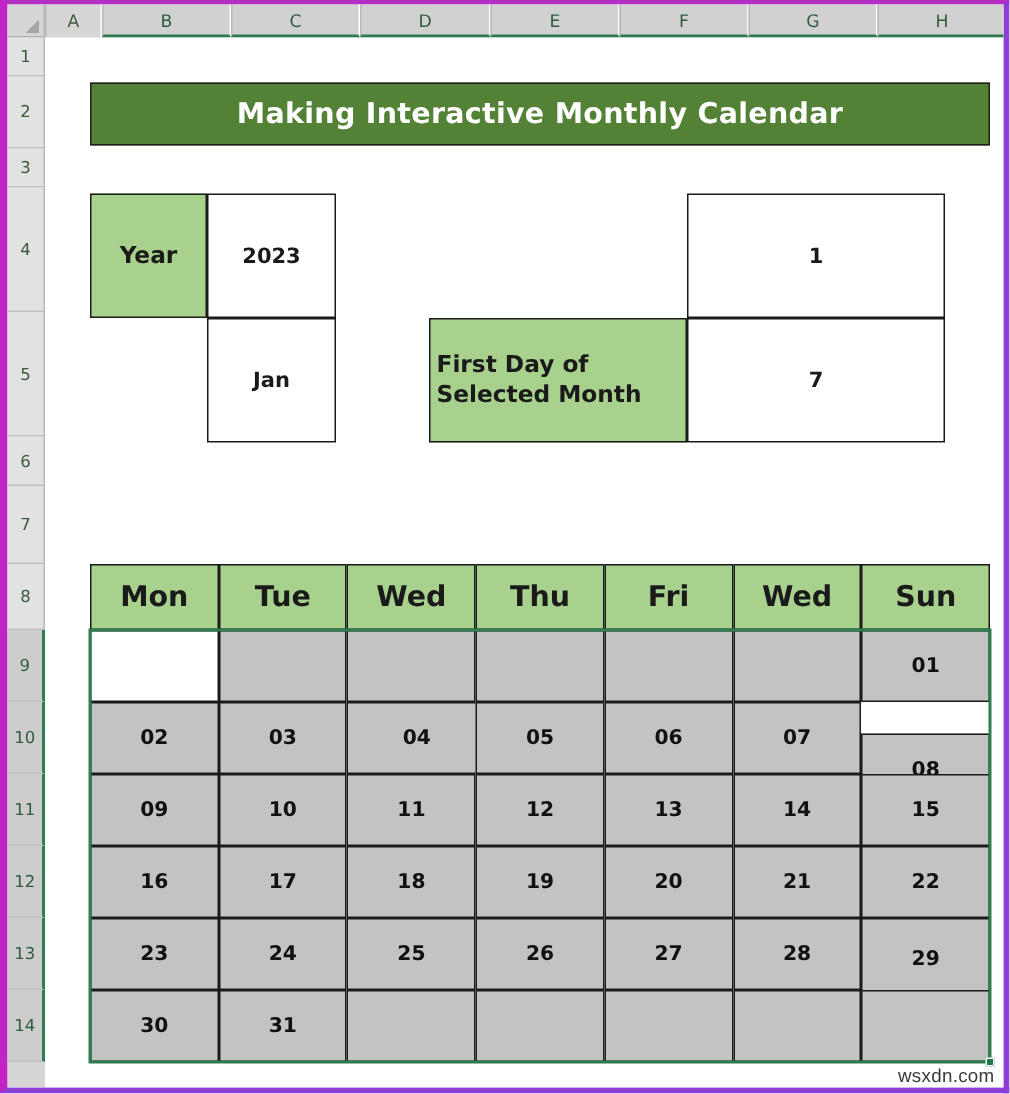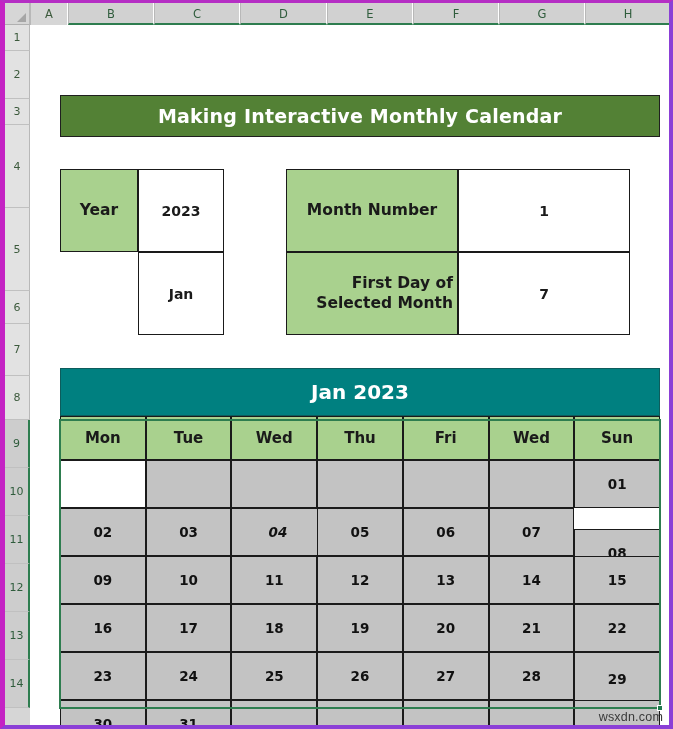--- a/index.html
+++ b/index.html
@@ -107,22 +107,21 @@
     background: #ffffff;
     overflow: hidden;
   }
   
   .box {
     position: absolute;
     box-sizing: border-box;
     display: flex;
     align-items: center;
     justify-content: center;
-    text-align: right;
-    margin-top: 40px;
+    text-align: left;
   }
   
   .title-banner {
     background: #538135;
     color: #ffffff;
     border: 1px solid #1f1f1f;
     font-size: 19px;
     font-weight: bold;
     letter-spacing: 0.2px;
   }
@@ -148,21 +147,21 @@
     background: #008080;
     color: #ffffff;
     border: 1px solid #0d5c5c;
     font-size: 20px;
     font-weight: bold;
   }
   .dow-cell {
     background: #a9d18e;
     color: #1a1a1a;
     border: 1px solid #1a1a1a;
-    font-size: 15px;
+    font-size: 19px;
     font-weight: bold;
   }
   .day-cell {
     background: #c3c3c3;
     color: #111111;
     border: 1px solid #1a1a1a;
     font-size: 13.5px;
     font-weight: bold;
   }
   .day-cell.blank-active {
@@ -240,57 +239,51 @@
       <div class="box lbl-cell" style="left:30px; top:104px; width:78px; height:83px;">
         <span>Year</span>
       </div>
       <div class="box val-cell" style="left:108px; top:104px; width:86px; height:83px;">
         <span>2023</span>
       </div>
       <div class="box val-cell" style="left:108px; top:187px; width:86px; height:83px;">
         <span>Jan</span>
       </div>
 
-      <div class="box lbl-cell" style="left:256px; top:104px; width:172px; height:83px;">
-        <span>Month Number</span>
-      </div>
       <div class="box val-cell" style="left:428px; top:104px; width:172px; height:83px;">
         <span>1</span>
       </div>
       <div class="box lbl-cell" style="left:256px; top:187px; width:172px; height:83px;">
         <span>First Day of Selected Month</span>
       </div>
       <div class="box val-cell" style="left:428px; top:187px; width:172px; height:83px;">
         <span>7</span>
       </div>
 
-      <div class="box cal-banner" style="left:30px; top:303px; width:600px; height:48px;">
-        <span>Jan 2023</span>
-      </div>
 
       <div id="cal-weekdays">
           <div class="box dow-cell" style="left: 30px; top: 351px; width: 85.7143px; height: 44px;">Mon</div>
           <div class="box dow-cell" style="left: 115.714px; top: 351px; width: 85.7143px; height: 44px;">Tue</div>
           <div class="box dow-cell" style="left: 201.429px; top: 351px; width: 85.7143px; height: 44px;">Wed</div>
           <div class="box dow-cell" style="left: 287.143px; top: 351px; width: 85.7143px; height: 44px;">Thu</div>
           <div class="box dow-cell" style="left: 372.857px; top: 351px; width: 85.7143px; height: 44px;">Fri</div>
           <div class="box dow-cell" style="left: 458.571px; top: 351px; width: 85.7143px; height: 44px;">Wed</div>
           <div class="box dow-cell" style="left: 544.286px; top: 351px; width: 85.7143px; height: 44px;">Sun</div>
         </div>
       <div id="cal-days">
           <div class="box day-cell blank-active" style="left: 30px; top: 395px; width: 85.7143px; height: 48px;"></div>
           <div class="box day-cell" style="left: 115.714px; top: 395px; width: 85.7143px; height: 48px;"></div>
           <div class="box day-cell" style="left: 201.429px; top: 395px; width: 85.7143px; height: 48px;"></div>
           <div class="box day-cell" style="left: 287.143px; top: 395px; width: 85.7143px; height: 48px;"></div>
           <div class="box day-cell" style="left: 372.857px; top: 395px; width: 85.7143px; height: 48px;"></div>
           <div class="box day-cell" style="left: 458.571px; top: 395px; width: 85.7143px; height: 48px;"></div>
           <div class="box day-cell" style="left: 544.286px; top: 395px; width: 85.7143px; height: 48px;">01</div>
           <div class="box day-cell" style="left: 30px; top: 443px; width: 85.7143px; height: 48px;">02</div>
           <div class="box day-cell" style="left: 115.714px; top: 443px; width: 85.7143px; height: 48px;">03</div>
-          <div class="box day-cell" style="left: 201.429px; top: 443px; width: 93px; height: 48px; font-style: italic;">04</div>
+          <div class="box day-cell" style="left: 201.429px; top: 443px; width: 93px; height: 48px;">04</div>
           <div class="box day-cell" style="left: 287.143px; top: 443px; width: 85.7143px; height: 48px;">05</div>
           <div class="box day-cell" style="left: 372.857px; top: 443px; width: 85.7143px; height: 48px;">06</div>
           <div class="box day-cell" style="left: 458.571px; top: 443px; width: 85.7143px; height: 48px;">07</div>
           <div class="box day-cell" style="left: 544.286px; top: 464px; width: 85.7143px; height: 48px;">08</div>
           <div class="box day-cell" style="left: 30px; top: 491px; width: 85.7143px; height: 48px;">09</div>
           <div class="box day-cell" style="left: 115.714px; top: 491px; width: 85.7143px; height: 48px;">10</div>
           <div class="box day-cell" style="left: 201.429px; top: 491px; width: 85.7143px; height: 48px;">11</div>
           <div class="box day-cell" style="left: 287.143px; top: 491px; width: 85.7143px; height: 48px;">12</div>
           <div class="box day-cell" style="left: 372.857px; top: 491px; width: 85.7143px; height: 48px;">13</div>
           <div class="box day-cell" style="left: 458.571px; top: 491px; width: 85.7143px; height: 48px;">14</div>

